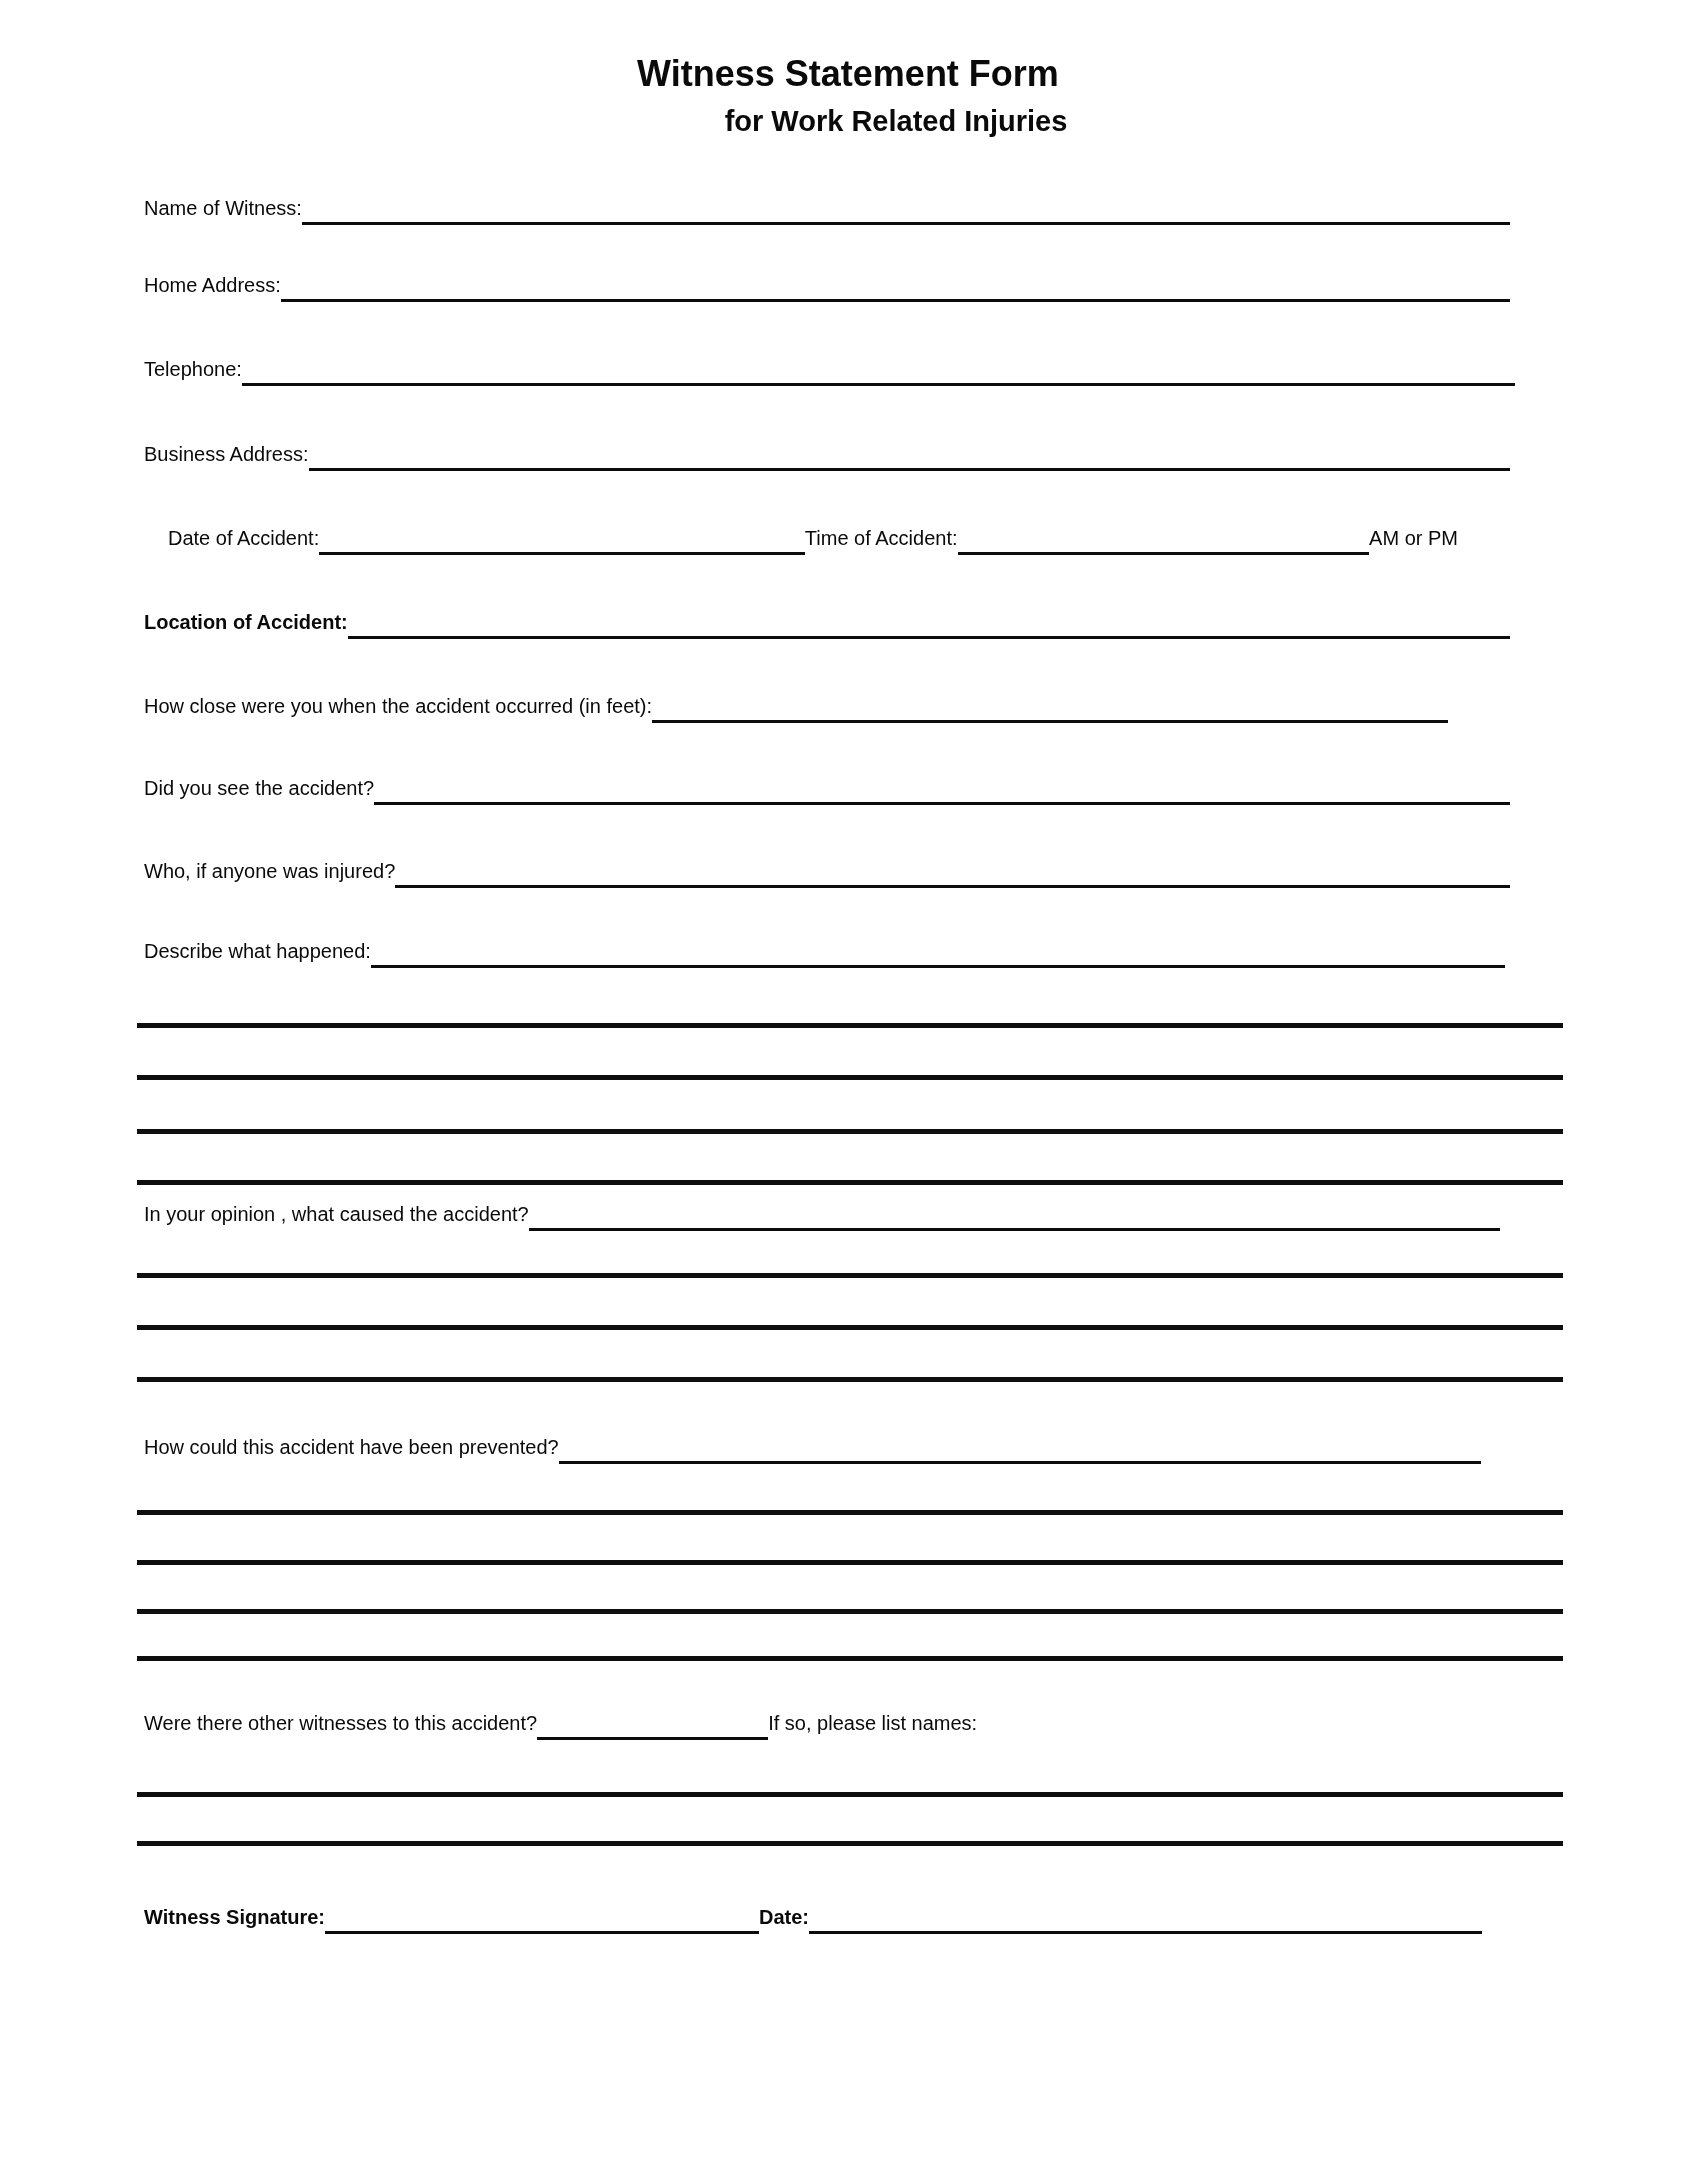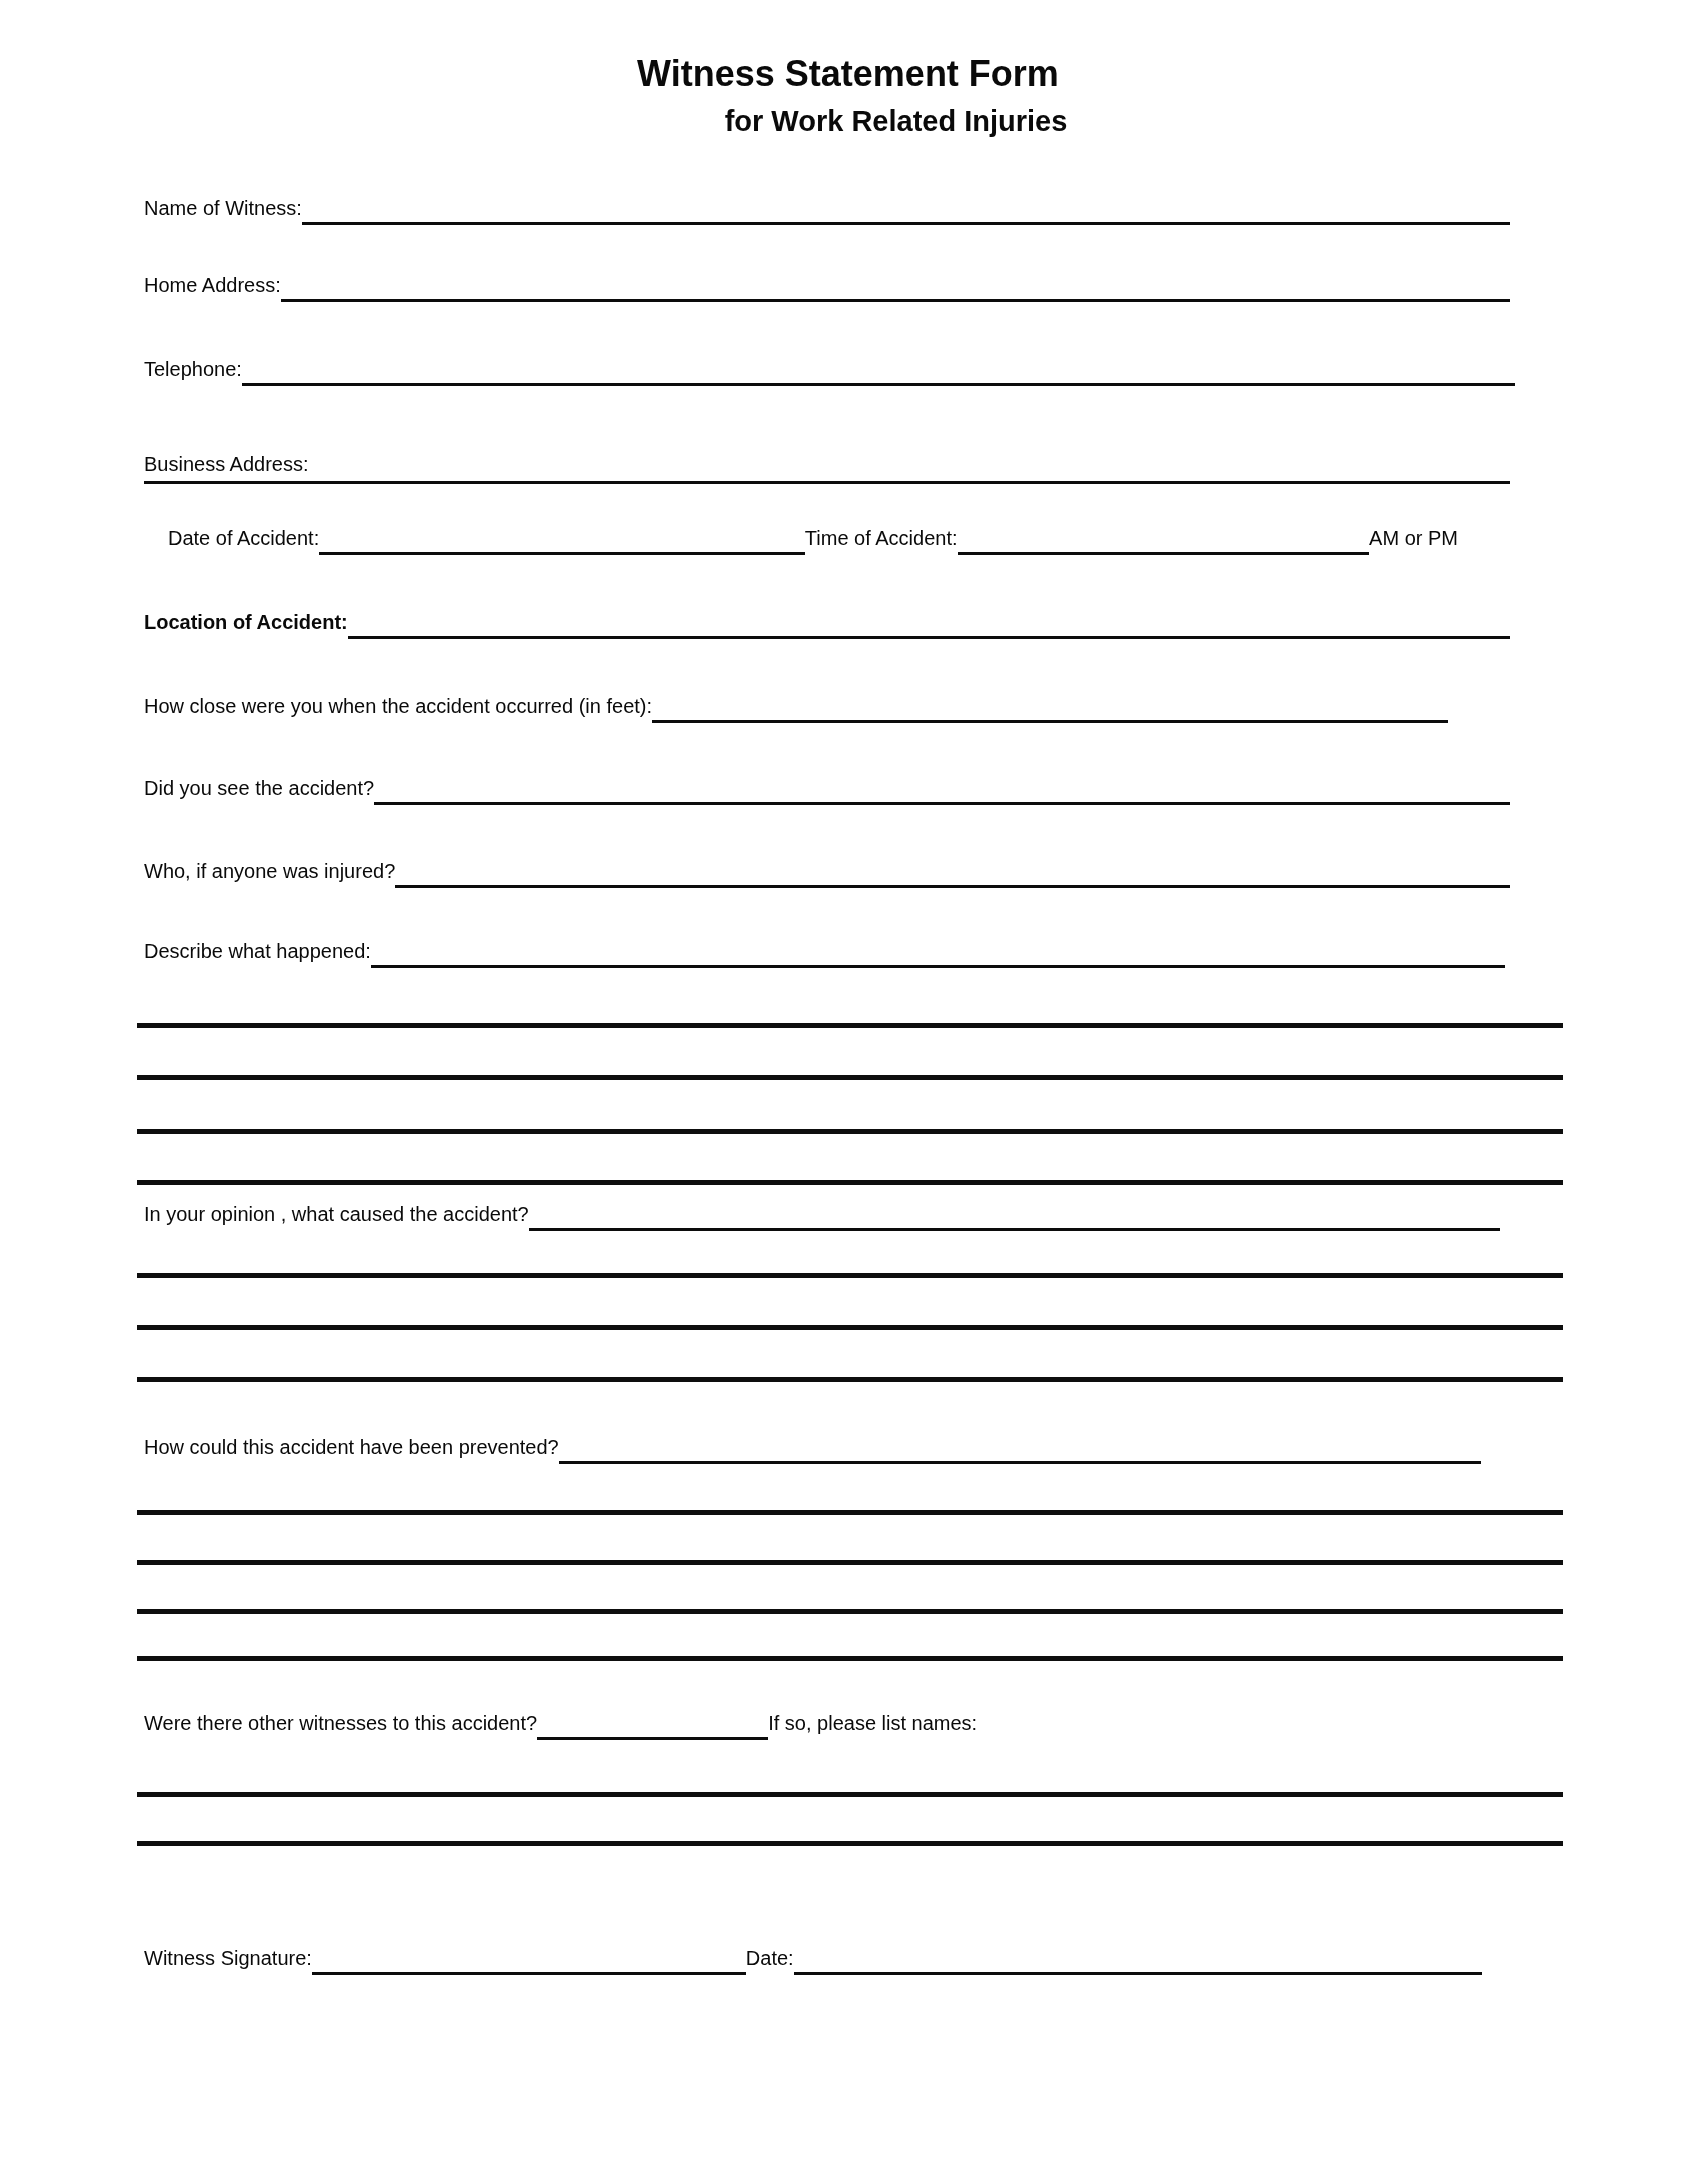--- a/index.html
+++ b/index.html
@@ -61,34 +61,34 @@
     position: absolute;
     left: 137px;
     width: 1426px;
     height: 5px;
     background: #0e0e0e;
   }
   
   .r1  { top: 191px;  width: 1366px; }
   .r2  { top: 268px;  width: 1366px; }
   .r3  { top: 352px;  width: 1371px; }
-  .r4  { top: 447px;  width: 1366px; flex-direction: column; }
+  .r4  { top: 437px;  width: 1366px; }
   .r5  { top: 521px;  width: 1290px; margin-left: 24px; }
   .r5 .fill-date { flex: 1.18 1 0; }
   .r5 .fill-time { flex: 1 1 0; }
   .r6  { top: 605px;  width: 1366px; font-weight: bold; }
   .r7  { top: 689px;  width: 1304px; }
   .r8  { top: 771px;  width: 1366px; }
   .r9  { top: 854px;  width: 1366px; }
   .r10 { top: 934px;  width: 1361px; }
   .r11 { top: 1197px; width: 1356px; }
   .r12 { top: 1430px; width: 1337px; }
   .r13 { top: 1706px; }
   .r13 .fill-short { width: 231px; }
-  .r14 { top: 1941px; width: 1338px; }
+  .r14 { top: 1900px; width: 1338px; font-weight: bold; }
   .r14 .fill-signature { flex: 0 0 434px; }
   .r14 .fill-sigdate { flex: 1 1 auto; }
 </style>
 </head>
 <body>
 
 <div class="page">
 
   <div class="title">Witness Statement Form</div>
   <div class="subtitle">for Work Related Injuries</div>

